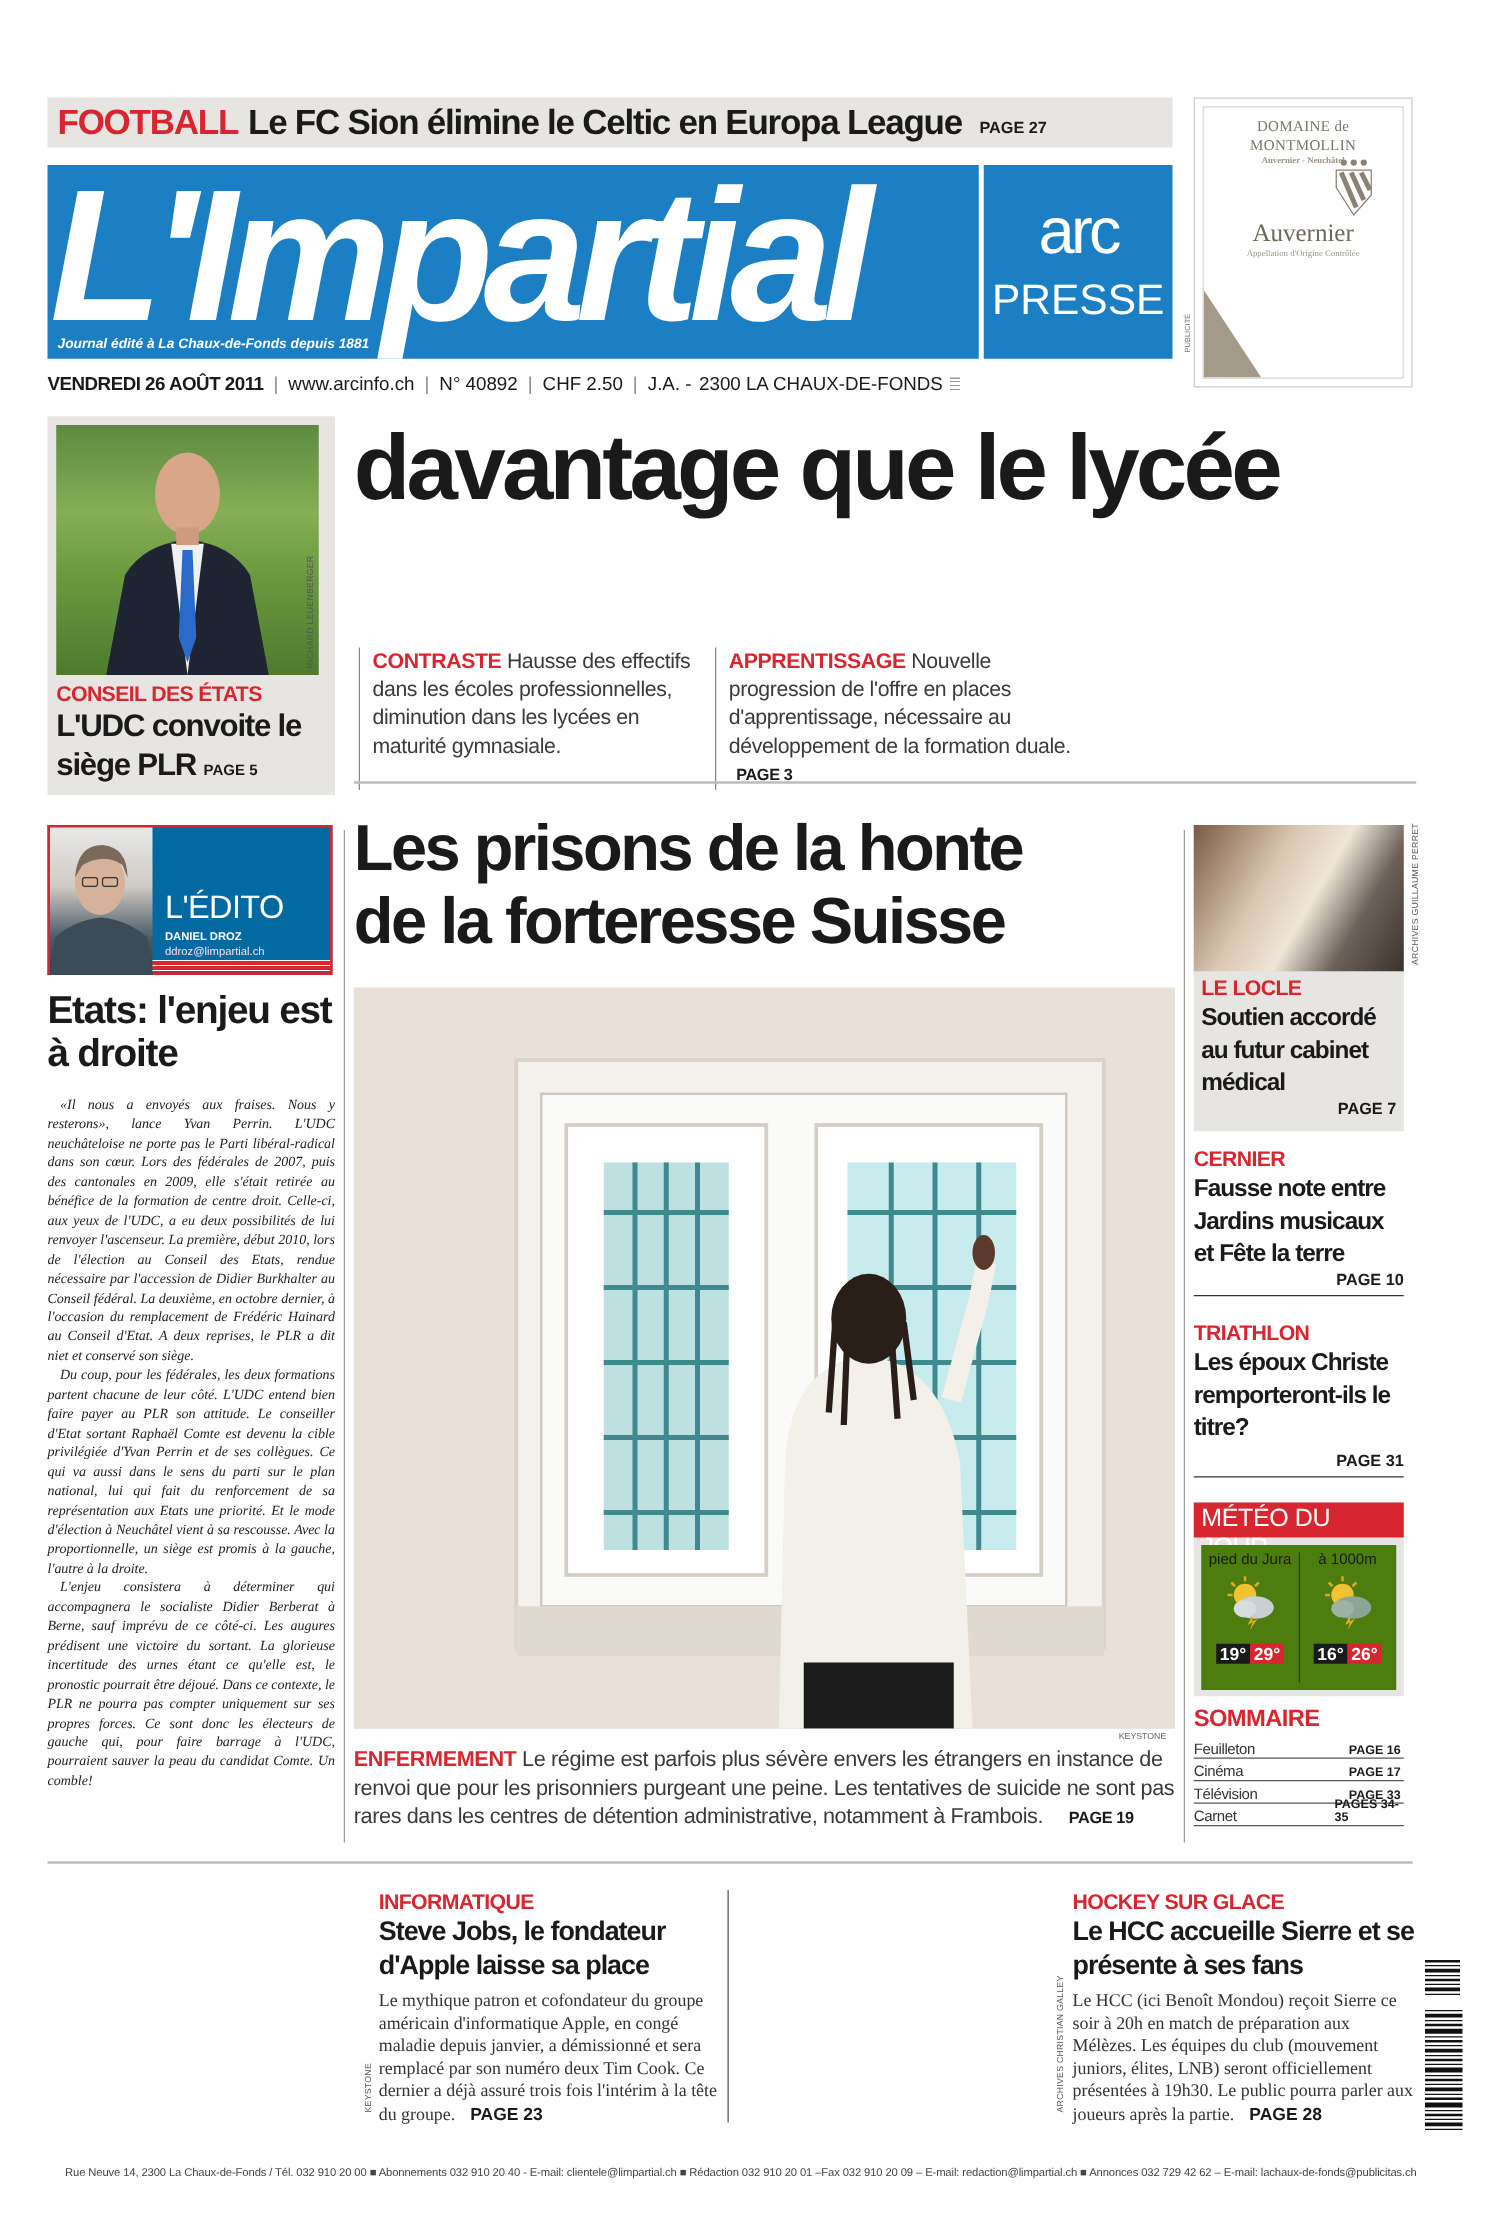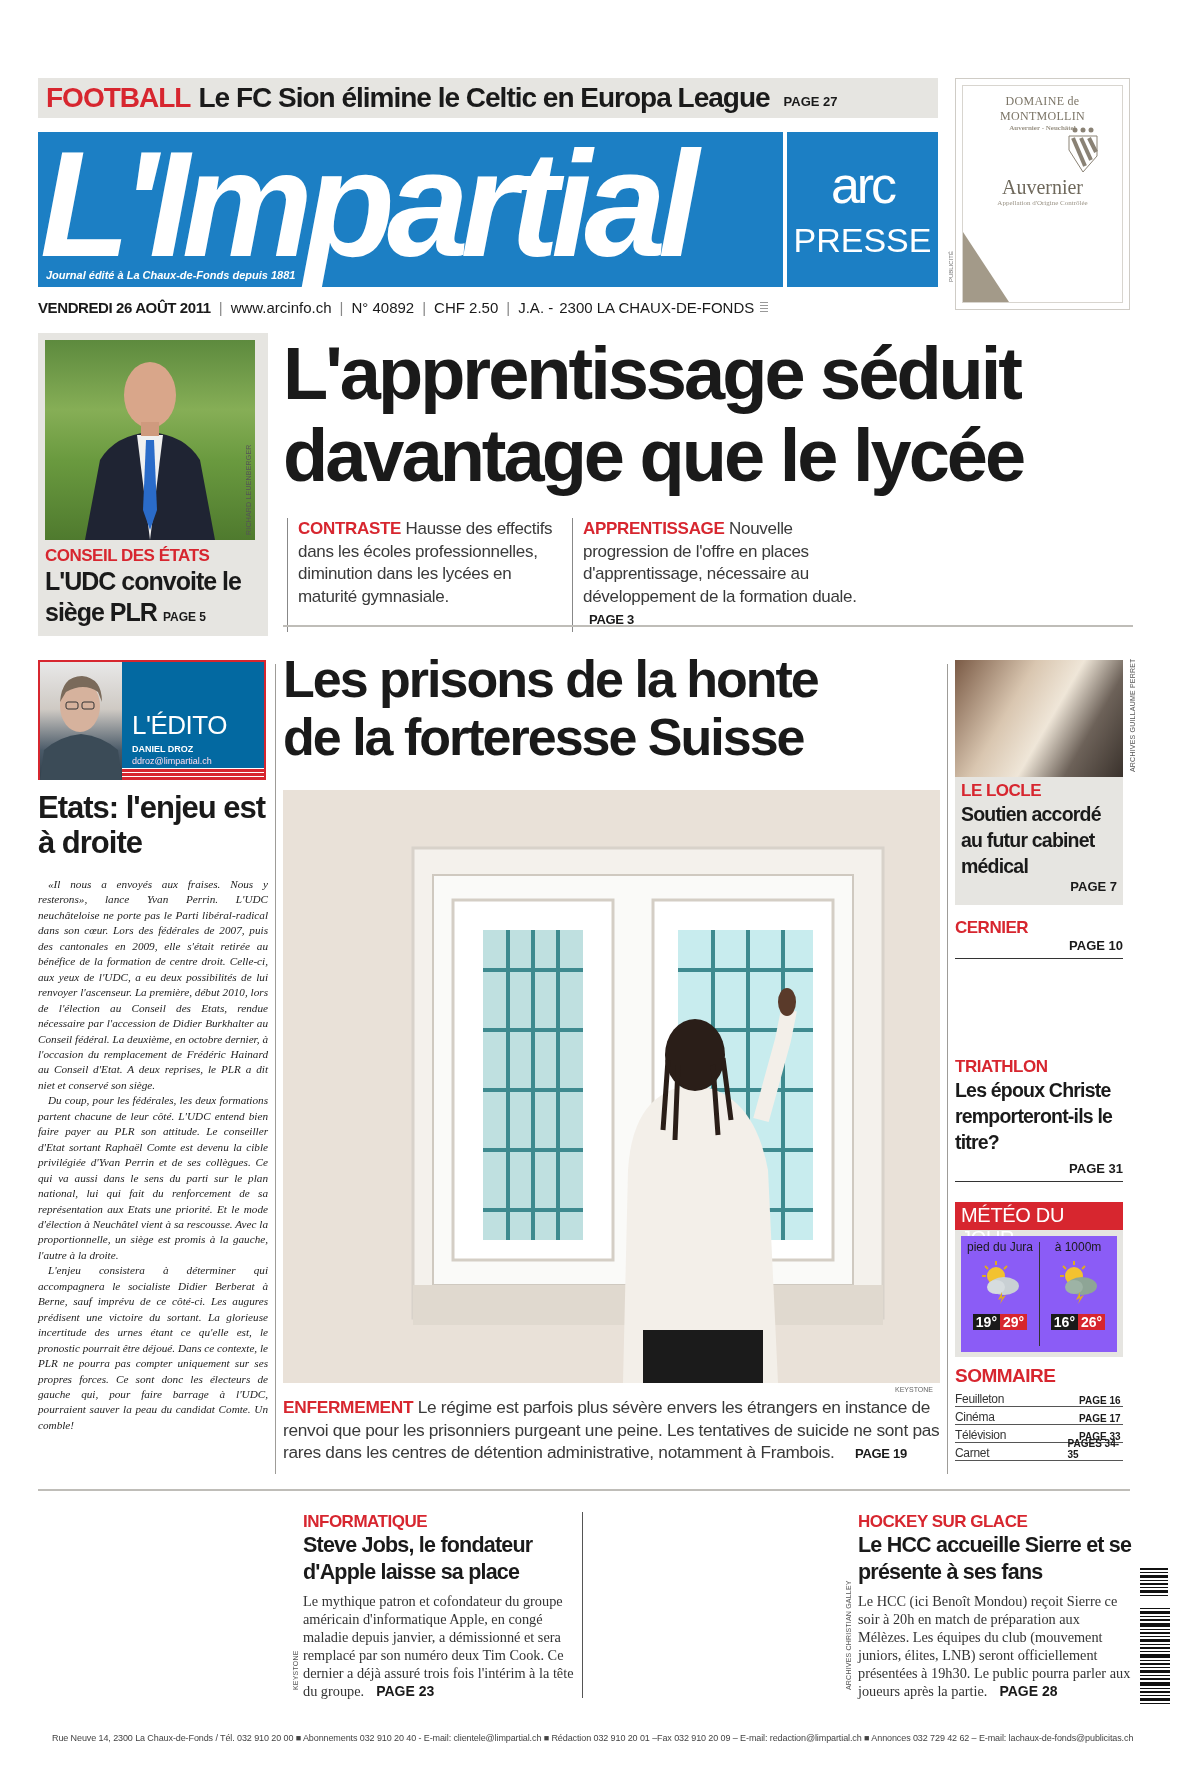--- a/index.html
+++ b/index.html
@@ -86,21 +86,21 @@
   .rc-title { font-weight: 700; font-size: 19.5px; line-height: 26px; letter-spacing: -0.8px; }
   .rc-page { font-weight: 700; font-size: 13px; text-align: right; }
   #rc-locle .body { padding: 4px 6px; }
   #rc-cernier { left: 955px; top: 918px; width: 168px; }
   #rc-tri { left: 955px; top: 1057px; width: 168px; }
   .rc-rule { height: 1px; background: #333; margin-top: 5px; }
 
   
   #meteo { left: 955px; top: 1202px; width: 168px; height: 155px; background: #e6e5e1; }
   #meteo .head { background: #d7262f; color: #fff; font-size: 20px; padding: 2px 6px; height: 28px; letter-spacing: -0.3px; }
-  #meteo .panel { position: absolute; left: 6px; top: 34px; width: 156px; height: 116px; background: #8b5cf6; }
+  #meteo .panel { position: absolute; left: 6px; top: 34px; width: 156px; height: 116px; background: #4d7c0f; }
   #meteo .cell { position: absolute; top: 0; width: 78px; height: 116px; text-align: center; }
   #meteo .cell .lbl { font-size: 12px; margin-top: 4px; }
   #meteo .icon { width: 48px; height: 44px; margin: 6px auto 0; position: relative; }
   #meteo .temps { display: inline-flex; margin-top: 6px; font-weight: 700; font-size: 14px; }
   #meteo .tmin { background: #1a1a1a; color: #fff; padding: 0 3px; }
   #meteo .tmax { background: #d7262f; color: #fff; padding: 0 3px; }
   #meteo .mid { position: absolute; left: 78px; top: 6px; width: 1px; height: 104px; background: #333; }
 
   
   #sommaire { left: 955px; top: 1365px; width: 168px; }
@@ -186,21 +186,20 @@
       <ellipse cx="105" cy="55" rx="26" ry="33" fill="#d9a68a"></ellipse>
       <rect x="96" y="82" width="18" height="14" fill="#cf9a7e"></rect>
     </svg>
     <span class="credit-v" style="left:200px; top:195px;">RICHARD LEUENBERGER</span>
   </div>
   <div class="kicker">CONSEIL DES ÉTATS</div>
   <div class="title"><span>L'UDC convoite le siège PLR</span><span class="page">PAGE 5</span></div>
 </div>
 
 <div id="main-hl" class="abs">
-  <div>L'apprentissage séduit</div>
   <div>davantage que le lycée</div>
 </div>
 <div id="main-decks" class="abs">
   <div class="vsep"></div>
   <div class="deck" style="width:270px">
     <span class="k">CONTRASTE</span>
     <span>Hausse des effectifs dans les écoles professionnelles, diminution dans les lycées en maturité gymnasiale.</span>
   </div>
   <div class="vsep"></div>
   <div class="deck" style="width:285px">
@@ -286,20 +285,21 @@
   <div id="locle-photo" class="photo"></div>
   <span class="credit-v" style="left:174px; top:112px;">ARCHIVES GUILLAUME PERRET</span>
   <div class="body">
     <div class="rc-kicker">LE LOCLE</div>
     <div class="rc-title">Soutien accordé au futur cabinet médical</div>
     <div class="rc-page">PAGE 7</div>
   </div>
 </div>
 <div id="rc-cernier" class="abs">
   <div class="rc-kicker">CERNIER</div>
+  <div class="rc-title">Fausse note entre Jardins musicaux et Fête la terre</div>
   <div class="rc-page">PAGE 10</div>
   <div class="rc-rule"></div>
 </div>
 <div id="rc-tri" class="abs">
   <div class="rc-kicker">TRIATHLON</div>
   <div class="rc-title">Les époux Christe remporteront-ils le titre?</div>
   <div class="rc-page" style="margin-top:6px">PAGE 31</div>
   <div class="rc-rule"></div>
 </div>
 

